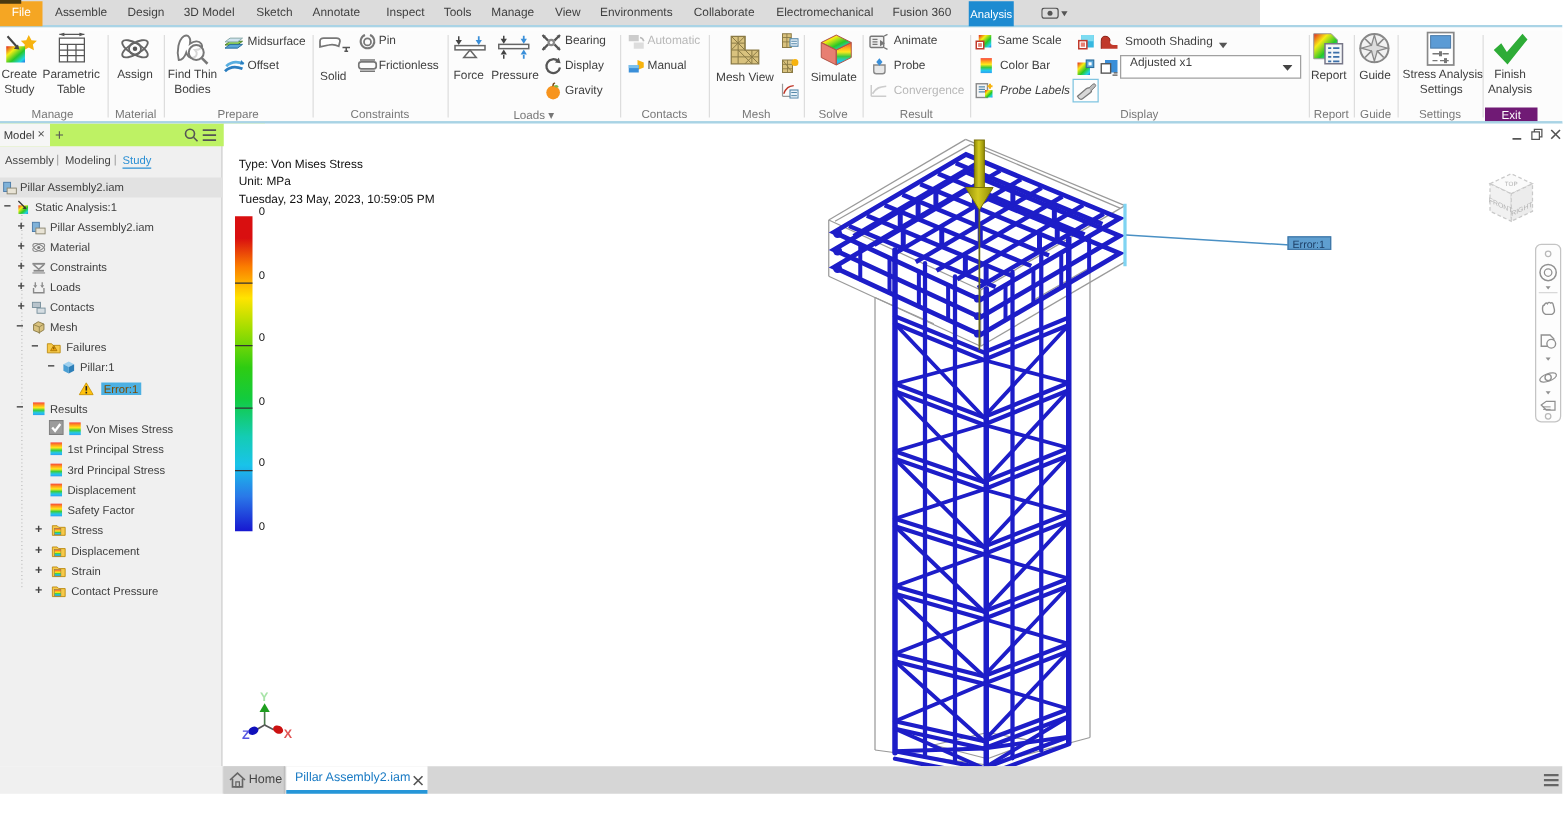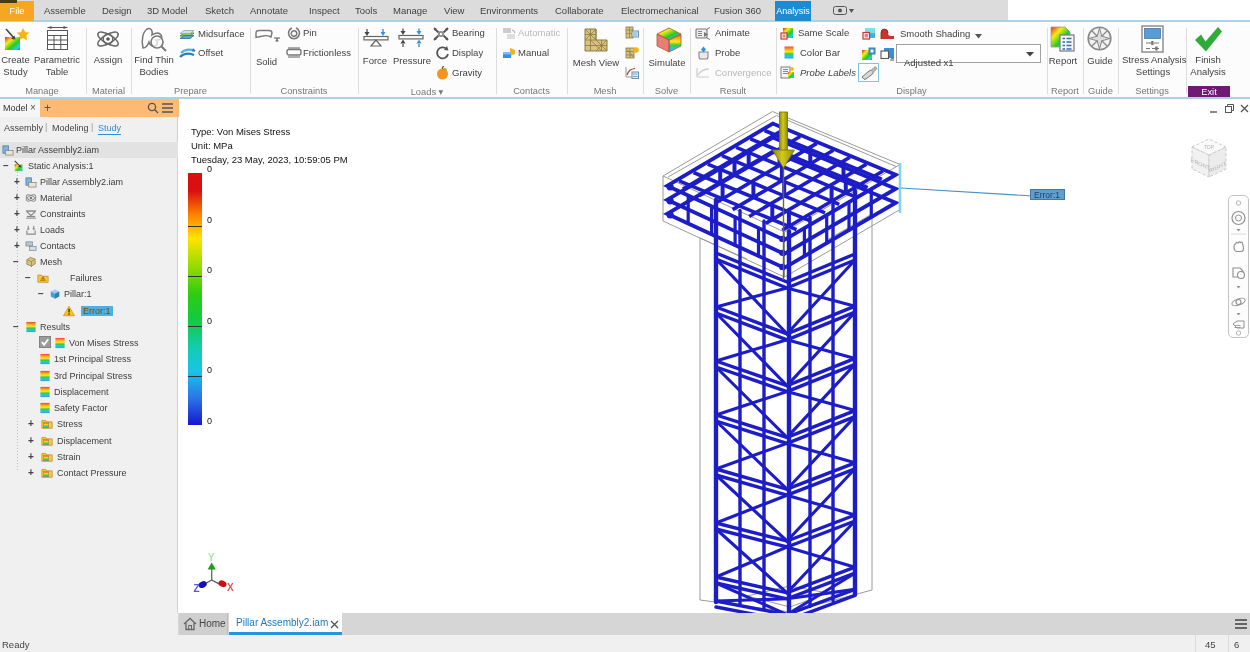--- a/index.html
+++ b/index.html
@@ -23,21 +23,21 @@
 .dis { color:#b8b8b8; }
 
 #main { position:absolute; left:0; top:99px; width:1250px; height:514px; background:#fff; }
 #panel { position:absolute; left:0; top:0; width:178px; height:514px; background:#f0f0f0; border-right:1px solid #d0d0d0; }
 #viewport { position:absolute; left:179px; top:0; width:1071px; height:514px; background:#fff; }
 
 .trow { position:absolute; left:0; height:16px; font-size:9px; color:#3c3c3c; white-space:nowrap; }
 .trow .lbl { position:absolute; top:3px; }
 .exp { position:absolute; top:4px; width:9px; height:9px; font-size:10px; line-height:8px; color:#444; font-weight:bold; }
 .ticon { position:absolute; top:2px; width:12px; height:12px; }
-#phead { position:absolute; left:0; top:0; width:212px; height:18px; background:#fdba74; }
+#phead { position:absolute; left:0; top:0; width:212px; height:18px; background:#bef264; }
 #ptabs { position:absolute; left:0; top:19px; width:178px; height:19px; }
 #tree { position:absolute; left:0; top:0; width:178px; height:514px; }
 
 #doctabs { position:absolute; left:178px; top:613px; width:1072px; height:22px; background:#d6d6d6; }
 #panelfoot { position:absolute; left:0; top:613px; width:178px; height:22px; background:#f0f0f0; }
 #statusbar { position:absolute; left:0; top:635px; width:1250px; height:17px; background:#f0f0f0; font-size:9.5px; color:#444; }
 </style>
 </head>
 <body>
 <div id="root">
@@ -335,21 +335,21 @@
       <rect x="1" y="4" width="7.5" height="7.5" fill="#fff" stroke="#555" stroke-width="1.1"></rect>
       <path d="M10 13 h4 M11 11.2 h3" stroke="#555" stroke-width="1"></path>
     </svg>
     <div style="position:absolute;left:858px;top:38px;width:21px;height:19px;border:1px solid #7fc4e0;background:#fdfdfd;">
       <svg width="19" height="17" viewBox="0 0 19 17">
           <path d="M3 13 L10 7 q2-1.5 3.5 0 q1.5 1.5 0 3 L7 15 q-2 1.5-4-2 z" fill="#d8d8d8" stroke="#777" stroke-width="1"></path>
           <path d="M12 6.5 l3-3 q1.5-1 2.2 0 q.8 1-.2 2 l-3 3" fill="#bbb" stroke="#777" stroke-width="0.8"></path>
         </svg>
     </div>
     <div style="position:absolute;left:896px;top:19px;width:145px;height:19px;border:1px solid #a0a0a0;background:#fff;">
-      <div style="position:absolute;left:7px;top:12px;font-size:9.5px;color:#3f3f3f;text-align:right;">Adjusted x1</div>
+      <div style="position:absolute;left:7px;top:0;font-size:9.5px;color:#3f3f3f;text-align:right;">Adjusted x1</div>
       <svg style="position:absolute;right:6px;top:7px;" width="8" height="5" viewBox="0 0 8 5">
           <path d="M0 0 h8 l-4 4.5 z" fill="#444"></path>
         </svg>
     </div>
 
     <svg style="position:absolute;left:1049px;top:1px;" width="27" height="27" viewBox="0 0 27 27">
       <path d="M2 1 h14 l5 5 v15 h-19 z" fill="url(#rbd)" stroke="#999" stroke-width="0.8"></path>
       <rect x="11" y="9" width="14" height="16" fill="#f4f6f8" stroke="#778" stroke-width="1.2"></rect>
       <path d="M13.5 12.5 h2.5 M17.5 12.5 h5 M13.5 16 h2.5 M17.5 16 h5 M13.5 19.5 h2.5 M17.5 19.5 h5 M13.5 23 h2.5 M17.5 23 h5" stroke="#3a6ea8" stroke-width="1.4"></path>
     </svg>
@@ -470,21 +470,21 @@
             </svg>
 <div class="lbl" style="left:40px;">Mesh</div>
 </div>
 <div class="trow" style="top:171px;">
 <div class="exp" style="left:25px;">−</div>
 <svg class="ticon" style="left:37px;" width="14" height="13" viewBox="0 0 14 13">
               <path d="M1 3 h4 l1.5 1.5 H13 V11.5 H1 Z" fill="#f7c948" stroke="#b8860b" stroke-width="0.8"></path>
               <path d="M7 4.5 l3 5 h-6 z" fill="#f7a70f" stroke="#9a6a00" stroke-width="0.7"></path>
               <rect x="6.6" y="6.2" width="0.9" height="2" fill="#5a4500"></rect>
             </svg>
-<div class="lbl" style="left:58px;padding-left:12px;">Failures</div>
+<div class="lbl" style="left:41px;padding-left:12px;">Failures</div>
 </div>
 <div class="trow" style="top:187px;">
 <div class="exp" style="left:38px;">−</div>
 <svg class="ticon" style="left:49px;" width="14" height="14" viewBox="0 0 14 14">
               <path d="M2 4 L7 1.5 L12 4 L7 6.5 Z" fill="#9fd0ee"></path>
               <path d="M2 4 L7 6.5 V12.5 L2 10 Z" fill="#4a9fd4"></path>
               <path d="M7 6.5 L12 4 V10 L7 12.5 Z" fill="#2d7fb8"></path>
             </svg>
 <div class="lbl" style="left:64px;">Pillar:1</div>
 </div>
@@ -784,20 +784,13 @@
   <div style="position:absolute;left:51px;top:0;width:113px;height:22px;background:#fff;border-bottom:3px solid #2696d8;">
     <div style="position:absolute;left:7px;top:4px;font-size:10px;color:#1a7bc4;">Pillar Assembly2.iam</div>
     <svg style="position:absolute;left:101px;top:7px;" width="9" height="9" viewBox="0 0 9 9">
           <path d="M1 1 l7 7 M8 1 l-7 7" stroke="#555" stroke-width="1.3"></path>
         </svg>
   </div>
   <svg style="position:absolute;left:1057px;top:5px;" width="12" height="12" viewBox="0 0 12 12">
         <path d="M0 2 h12 M0 6 h12 M0 10 h12" stroke="#666" stroke-width="1.8"></path>
       </svg>
 </div>
-  <div id="statusbar">
-  <div style="position:absolute;left:2px;top:4px;">Ready</div>
-  <div style="position:absolute;left:1195px;top:0px;width:1px;height:17px;background:#dcdcdc;"></div>
-  <div style="position:absolute;left:1205px;top:4px;">45</div>
-  <div style="position:absolute;left:1228px;top:0px;width:1px;height:17px;background:#dcdcdc;"></div>
-  <div style="position:absolute;left:1234px;top:4px;">6</div>
-</div>
 </div>
 
 </body></html>

